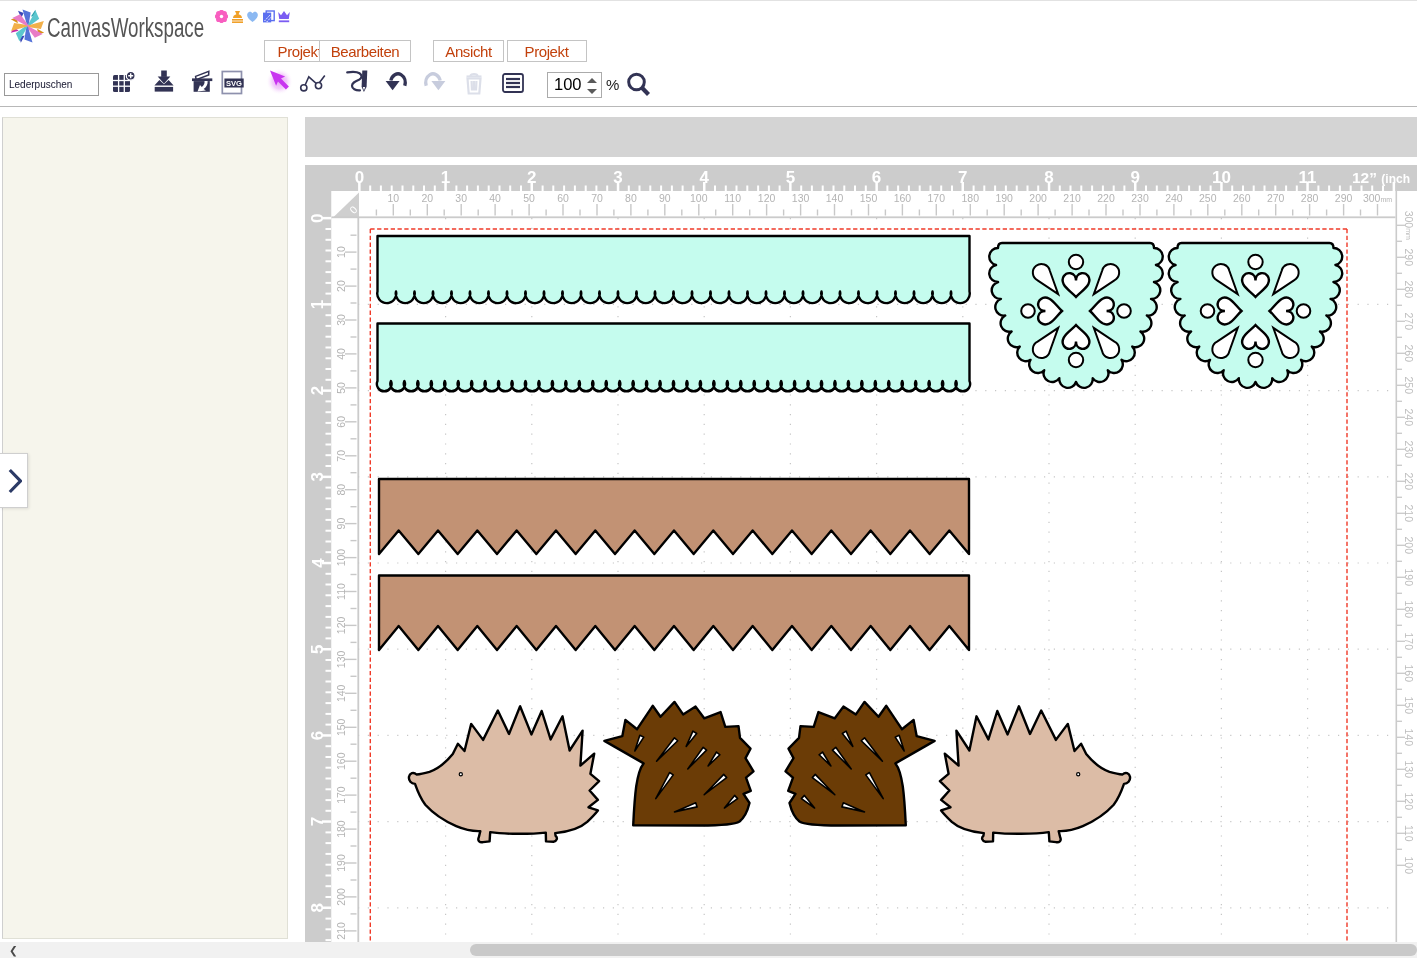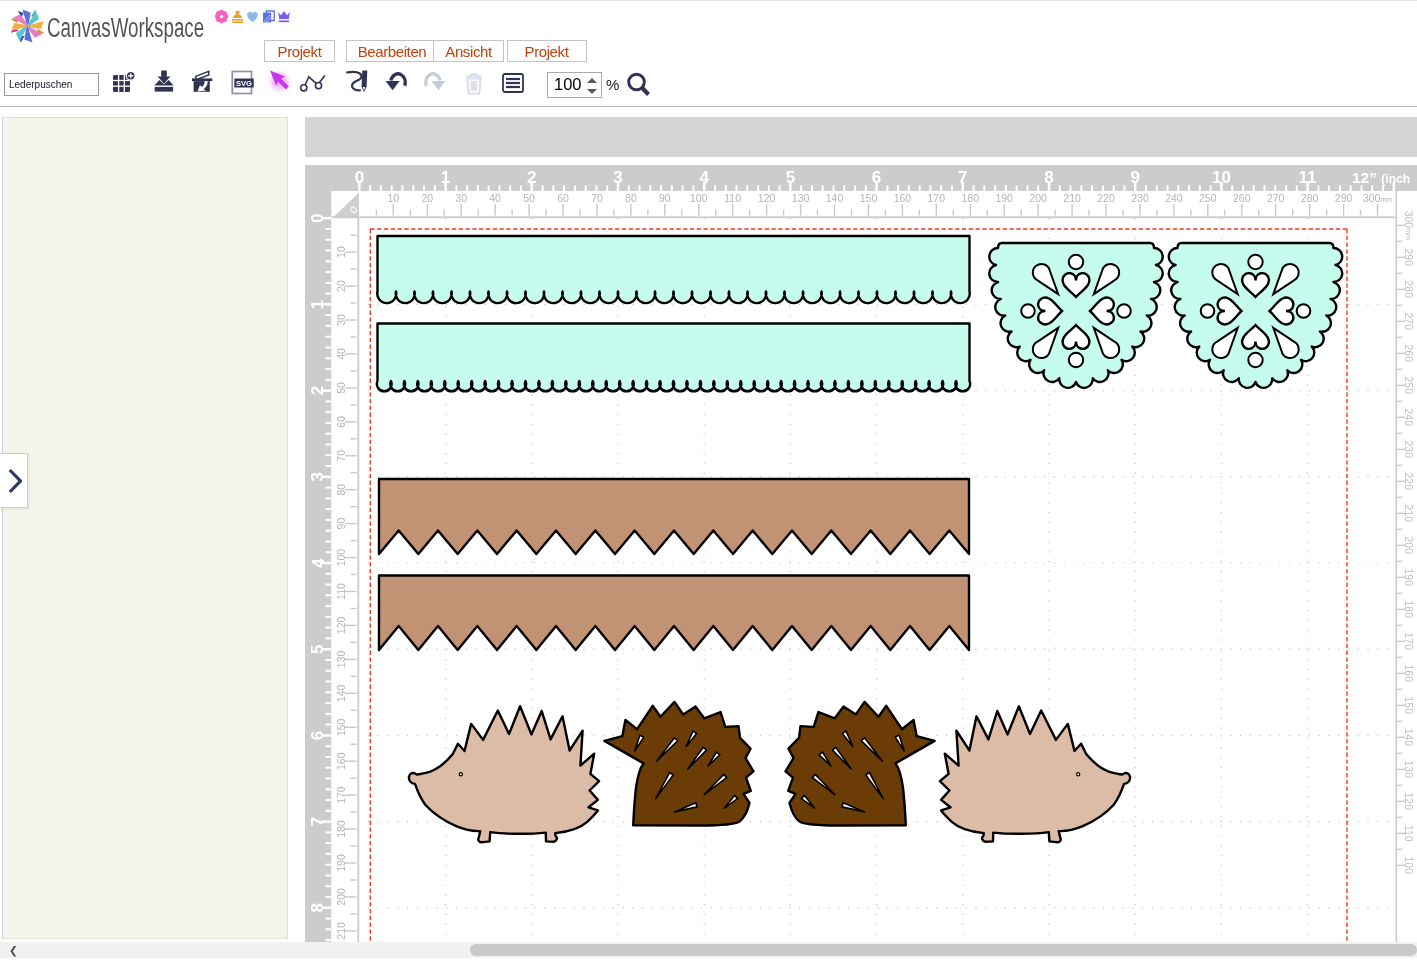--- a/index.html
+++ b/index.html
@@ -71,21 +71,21 @@
           <path d="M6.5 12 C1.5 8.5 .5 5.5 1.5 3.4 C2.6 1.2 5.4 1.2 6.5 3.3 C7.6 1.2 10.4 1.2 11.5 3.4 C12.5 5.5 11.5 8.5 6.5 12 Z" fill="#8cb9f2"></path>
         </svg></span><span class="mi"><svg width="13" height="13" viewBox="0 0 13 13">
           <rect x="4.2" y="1" width="8" height="9.6" fill="none" stroke="#5b6ff0" stroke-width="1.4"></rect>
           <rect x="1" y="2.6" width="8.2" height="9.8" fill="#5b6ff0"></rect>
           <path d="M2.5 11 L8 5 M4.7 12 L9 7.3" stroke="#fff" stroke-width="1" stroke-dasharray="1.4 1"></path>
         </svg></span><span class="mi"><svg width="14" height="13" viewBox="0 0 14 13" fill="#7b5cf2">
           <path d="M1.2 2 L4 5.2 L7 1 L10 5.2 L12.8 2 L11.8 9 H2.2 Z"></path>
           <rect x="1.8" y="10.4" width="10.4" height="1.8"></rect>
         </svg></span></div>
 <div class="tab" style="left:264px;width:71px;">Projekt</div>
-<div class="tab" style="left:346px;width:92px;">Bearbeiten</div>
+<div class="tab" style="left:319px;width:92px;">Bearbeiten</div>
 <div class="tab" style="left:433px;width:71px;">Ansicht</div>
 <div class="tab" style="left:506.5px;width:80px;">Projekt</div>
 <div id="tname">Lederpuschen</div>
 <div class="ticon" style="left:124px"><svg width="30" height="30" viewBox="0 0 30 30">
 <g fill="#323354">
           <rect x="4" y="7" width="17" height="17" rx="1.5"></rect>
         </g>
 <g stroke="#fff" stroke-width="1.3">
 <line x1="4" y1="12.5" x2="21" y2="12.5"></line>
           <line x1="4" y1="18.2" x2="21" y2="18.2"></line>
@@ -100,21 +100,21 @@
 <polygon points="8.7,8.6 21.3,8.6 15,15.8"></polygon>
 <path d="M5.4 17.4 L10.4 12 L15 16.2 L19.6 12 L24.6 17.4 Z"></path>
 <rect x="5.7" y="18.9" width="18.4" height="4.7"></rect>
       </svg></div>
     <div class="ticon" style="left:203px"><svg width="32" height="30" viewBox="0 0 32 30">
 <path d="M8.6 8.4 L21.8 3.4 L21.7 7.0 L9.1 11.7 Z" fill="#fff" stroke="#323354" stroke-width="1.5"></path>
 <rect x="5" y="10.4" width="20.3" height="2.7" fill="#323354"></rect>
 <rect x="6.6" y="13.1" width="16.2" height="10.7" fill="#323354"></rect>
 <path d="M20.6 13.1 C 20.9 16.6 19.5 19.2 16.6 21.0 L 18.9 22.6 L 10.5 23.4 L 13.0 17.0 L 14.8 19.1 C 16.9 17.5 17.9 15.4 17.5 13.1 Z" fill="#fff"></path>
       </svg></div>
-    <div class="ticon" style="left:245px"><svg width="30" height="30" viewBox="0 0 30 30">
+    <div class="ticon" style="left:235px"><svg width="30" height="30" viewBox="0 0 30 30">
 <rect x="2.3" y="3.5" width="19.2" height="22" fill="#fff" stroke="#8e91ad" stroke-width="1.7"></rect>
 <rect x="4.4" y="10.5" width="19.3" height="9" fill="#323354"></rect>
 <text x="14" y="17.6" text-anchor="middle" font-family="Liberation Sans" font-size="7.6" font-weight="bold" fill="#fff">SVG</text>
       </svg></div>
     <div class="ticon" style="left:280.5px"><svg width="34" height="34" viewBox="0 0 34 34">
 <defs>
           <radialGradient id="curglow">
             <stop offset="0%" stop-color="#e79af6" stop-opacity=".95"></stop>
             <stop offset="55%" stop-color="#efc0f9" stop-opacity=".75"></stop>
             <stop offset="100%" stop-color="#ffffff" stop-opacity="0"></stop>

